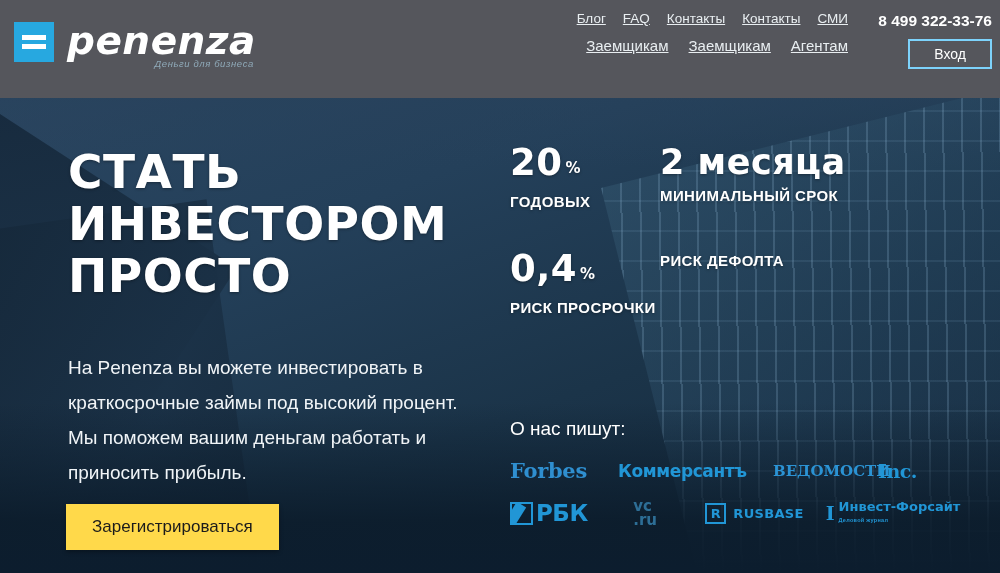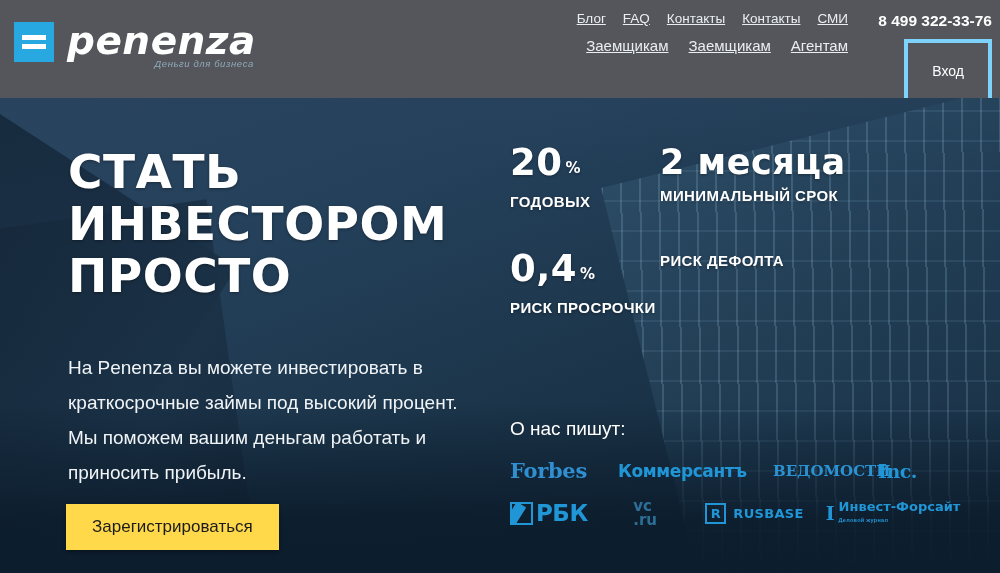--- a/index.html
+++ b/index.html
@@ -94,25 +94,25 @@
   .phone {
     color: #ffffff;
     font-size: 15.5px;
     font-weight: bold;
     text-align: right;
     line-height: 21px;
     width: 120px;
   }
   .login-btn {
     margin-top: 8px;
-    border: 4px solid #7dd3fc;
+    border: 2px solid #7dd3fc;
     background: transparent;
     color: #ffffff;
     font-size: 14px;
-    padding: 20px 24px;
+    padding: 5px 24px;
     cursor: pointer;
     font-family: "Liberation Sans", sans-serif;
   }
 
   
   .hero {
     position: relative;
     height: 475px;
     background:
       linear-gradient(160deg, #2a4560 0%, #24405a 28%, #1b3449 60%, #13273a 100%);

